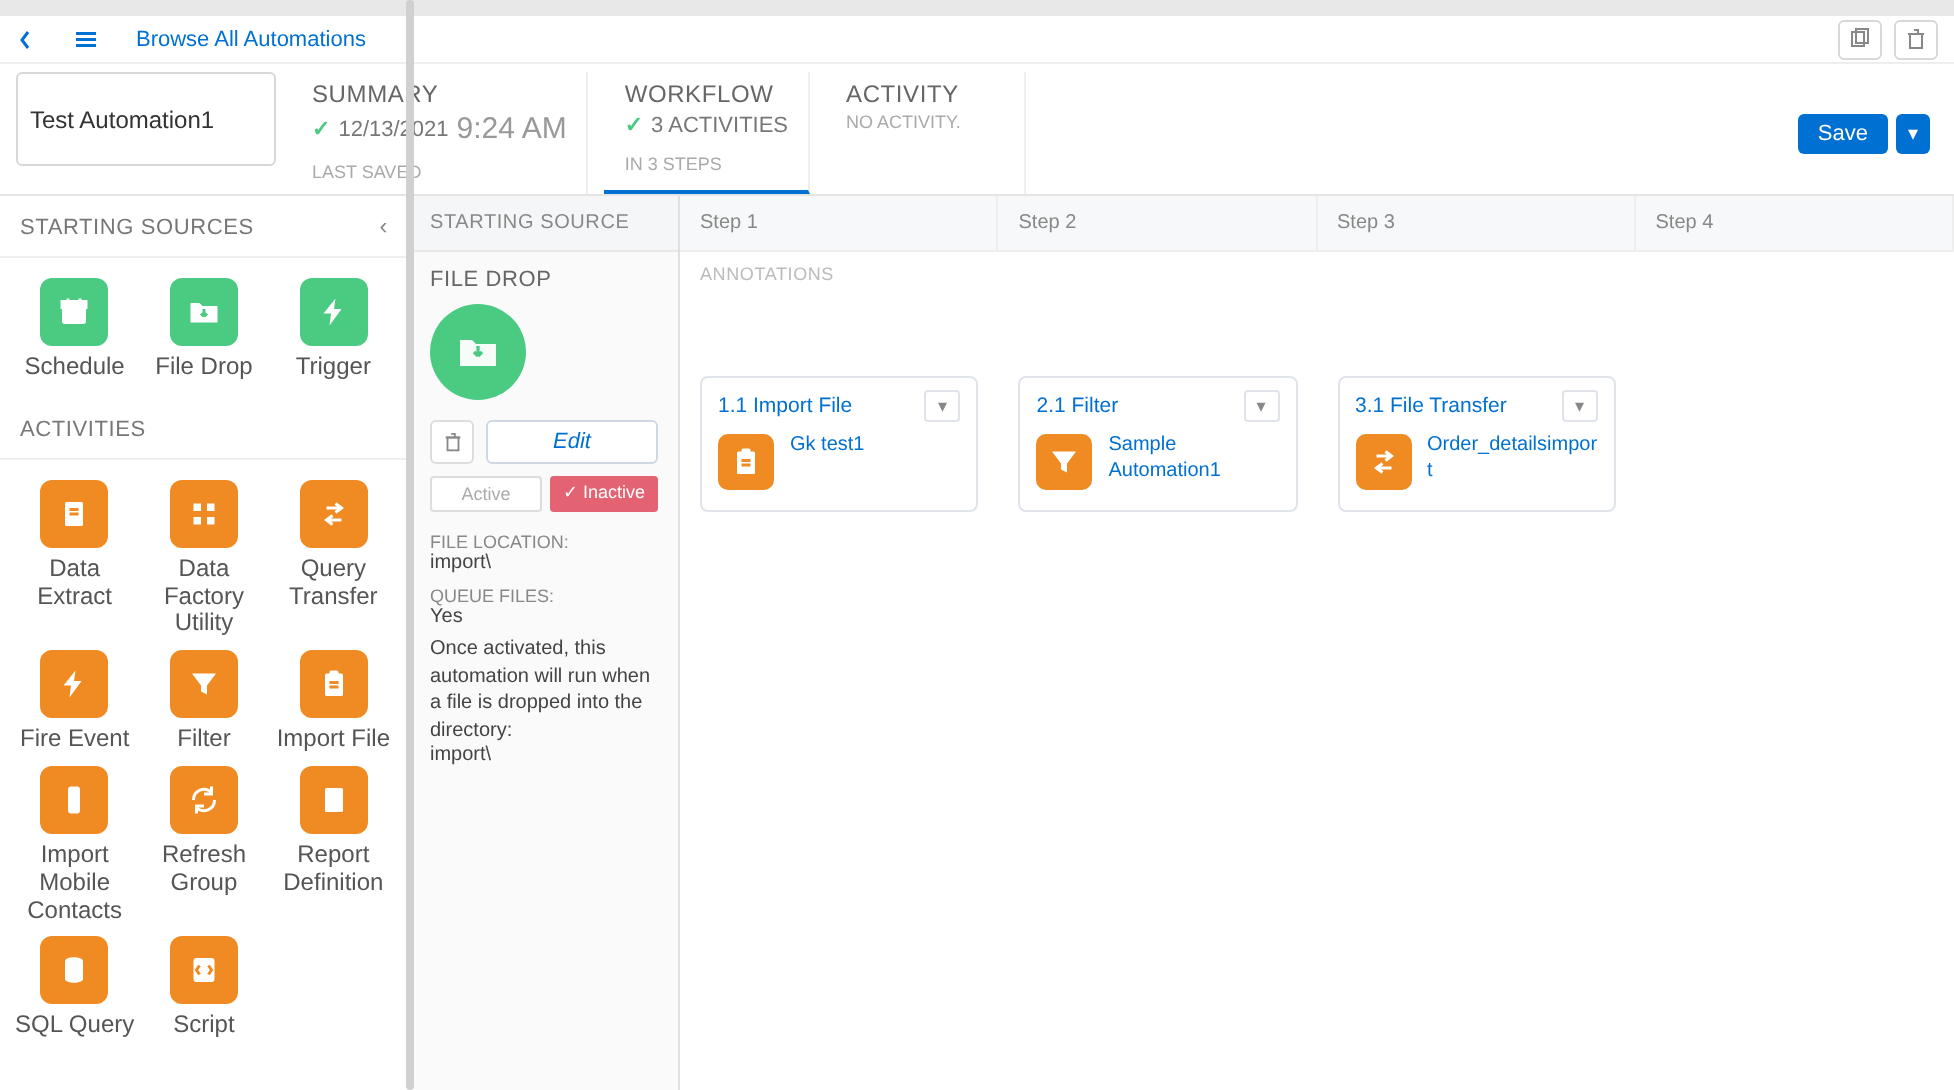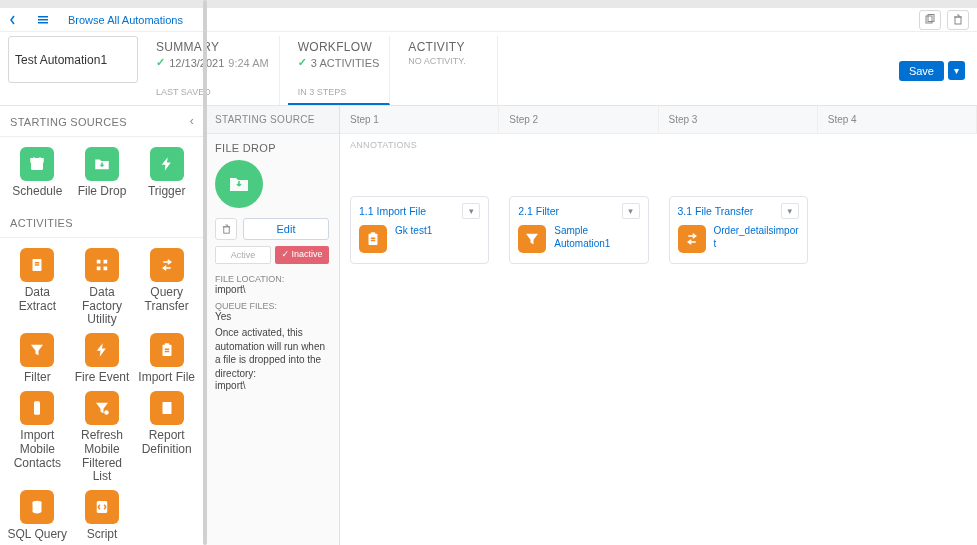--- a/index.html
+++ b/index.html
@@ -24,21 +24,21 @@
     width: 130px; height: 47px; border: 1px solid #d8d8d8; border-radius: 3px; padding: 4px 6px;
     font-size: 12px; color: #333; display:flex; align-items:center;
   }
   .tab-card {
     min-width: 100px; padding: 4px 10px 6px 10px; border-right: 1px solid #eee; position: relative;
   }
   .tab-card.active { border-bottom: 2px solid #0070d2; }
   .tab-title { font-size: 12px; color: #666; font-weight: 300; letter-spacing: .3px; }
   .tab-sub { font-size: 11px; color: #777; display: flex; align-items: center; gap: 4px; margin-top: 2px; }
   .tab-sub .check { color: #4bca81; font-weight: bold; }
-  .tab-note { font-size: 9px; color: #aaa; margin-top: 18px; }
+  .tab-note { font-size: 9px; color: #aaa; margin-top: 8px; }
   .header-actions { margin-left: auto; display: flex; align-items: center; gap: 4px; padding-right: 4px; }
   .btn-save { background: #0070d2; color: #fff; border: none; border-radius: 3px; padding: 4px 10px; font-size: 11px; cursor: pointer; }
   .btn-caret { background: #0070d2; color: #fff; border: none; border-radius: 3px; padding: 4px 6px; font-size: 10px; cursor: pointer; }
 
   .body-row { display: flex; height: calc(545px - 8px - 24px - 46px); }
 
   .left-panel { width: 205px; border-right: 1px solid #e5e5e5; overflow-y: auto; padding-bottom: 20px; }
   .section-head {
     font-size: 11px; color: #777; padding: 8px 10px; border-bottom: 1px solid #eee;
     display: flex; justify-content: space-between; align-items: flex-end; letter-spacing: .3px;
@@ -54,21 +54,21 @@
   .ic.orange { background: #ef8b22; }
   .tile .lbl { font-size: 12px; color: #555; line-height: 1.15; max-width: 60px; }
 
   .center-panel { width: 135px; border-right: 1px solid #e0e0e0; background: #fafafa; display:flex; flex-direction:column; }
   .center-head { font-size: 10px; color: #888; padding: 8px 10px; border-bottom: 1px solid #e8e8e8; letter-spacing:.3px; background:#f5f6f7;}
   .center-body { padding: 8px 10px; font-size: 10px; color:#666; }
   .big-ic {
     width: 48px; height: 48px; border-radius: 50%; background: #4bca81; display:flex; align-items:center; justify-content:center;
     margin: 6px 0 10px 0; color:#fff;
   }
-  .edit-row { display:flex; gap:6px; align-items:center; margin-bottom:6px; }
+  .edit-row { display:flex; gap:6px; align-items:center; margin-bottom:6px;font-style:italic; }
   .trash-btn { width:22px; height:22px; border:1px solid #ddd; border-radius:3px; display:flex; align-items:center; justify-content:center; background:#fff; color:#777; cursor:pointer; }
   .edit-btn { flex:1; border:1px solid #cfd8e2; border-radius:3px; background:#fff; color:#0070d2; padding:4px 0; font-size:11px; cursor:pointer; text-align:center; }
   .status-row { display:flex; gap:4px; margin-bottom:10px; }
   .chip { flex:1; font-size:9px; text-align:center; padding:3px 0; border-radius:2px; }
   .chip.active { border:1px solid #ddd; color:#aaa; background:#fff; }
   .chip.inactive { background:#e36372; color:#fff; }
   .meta-lbl { color:#888; font-size:9px; margin-top:6px; }
   .meta-val { color:#444; font-size:10px; }
   .meta-p { color:#444; font-size:10px; margin-top:4px; line-height:1.35; }
 
@@ -127,21 +127,21 @@
 <div class="header-row">
   <div class="title-box">
     <span>Test Automation1</span>
   </div>
 
   <div class="tab-card">
     <div class="tab-title">SUMMARY</div>
     <div class="tab-sub">
       <span class="check">✓</span>
       <span>12/13/2021</span>
-      <span style="font-size:11px;color:#999">9:24 AM</span>
+      <span style="font-size:15px;color:#999">9:24 AM</span>
     </div>
     <div class="tab-note">LAST SAVED</div>
   </div>
 
   <div class="tab-card active">
     <div class="tab-title">WORKFLOW</div>
     <div class="tab-sub">
       <span class="check">✓</span>
       <span>3 ACTIVITIES</span>
     </div>
@@ -226,32 +226,32 @@
     <div class="ic orange">
             <svg width="18" height="18" viewBox="0 0 24 24" fill="none" stroke="#fff" stroke-width="2">
               <path d="M7 8h10M13 5l4 3-4 3M17 16H7m4 3l-4-3 4-3" stroke="#fff"></path>
             </svg>
           </div>
     <div class="lbl">Query Transfer</div>
   </div>
         <div class="tile">
     <div class="ic orange">
             <svg width="18" height="18" viewBox="0 0 24 24" fill="none" stroke="#fff" stroke-width="2">
+              <path d="M13 3L5 13h5l-1 8 8-11h-5z" fill="#fff" stroke="none"></path>
+            </svg>
+          </div>
+    <div class="lbl">Fire Event</div>
+  </div>
+        <div class="tile">
+    <div class="ic orange">
+            <svg width="18" height="18" viewBox="0 0 24 24" fill="none" stroke="#fff" stroke-width="2">
               <path d="M4 5h16l-6 8v6l-4-2v-4z" fill="#fff" stroke="none"></path>
             </svg>
           </div>
     <div class="lbl">Filter</div>
-  </div>
-        <div class="tile">
-    <div class="ic orange">
-            <svg width="18" height="18" viewBox="0 0 24 24" fill="none" stroke="#fff" stroke-width="2">
-              <path d="M13 3L5 13h5l-1 8 8-11h-5z" fill="#fff" stroke="none"></path>
-            </svg>
-          </div>
-    <div class="lbl">Fire Event</div>
   </div>
         <div class="tile">
     <div class="ic orange">
             <svg width="18" height="18" viewBox="0 0 24 24" fill="none" stroke="#fff" stroke-width="2">
               <rect x="6" y="5" width="12" height="15" rx="1" fill="#fff" stroke="none"></rect>
               <rect x="9" y="3" width="6" height="4" rx="1" fill="#fff" stroke="none"></rect>
               <line x1="9" y1="11" x2="15" y2="11" stroke="#ef8b22"></line>
               <line x1="9" y1="14" x2="15" y2="14" stroke="#ef8b22"></line>
             </svg>
           </div>
@@ -262,25 +262,25 @@
             <svg width="18" height="18" viewBox="0 0 24 24" fill="none" stroke="#fff" stroke-width="2">
               <rect x="8" y="3" width="8" height="18" rx="2" fill="#fff" stroke="none"></rect>
               <circle cx="12" cy="18" r="1" fill="#ef8b22"></circle>
             </svg>
           </div>
     <div class="lbl">Import Mobile Contacts</div>
   </div>
         <div class="tile">
     <div class="ic orange">
             <svg width="18" height="18" viewBox="0 0 24 24" fill="none" stroke="#fff" stroke-width="2">
-              <path d="M4 5h16l-6 8v6l-4-2v-4z" fill="#fff" stroke="none"></path>
-              <circle cx="18" cy="18" r="3" fill="#fff" stroke="none"></circle>
-            </svg>
-          </div>
-    <div class="lbl">Refresh Mobile Filtered List</div>
+              <path d="M5 12a7 7 0 0 1 12-5M19 12a7 7 0 0 1-12 5" stroke="#fff"></path>
+              <path d="M17 3v5h-5M7 21v-5h5" stroke="#fff"></path>
+            </svg>
+          </div>
+    <div class="lbl">Refresh Group</div>
   </div>
         <div class="tile">
     <div class="ic orange">
             <svg width="18" height="18" viewBox="0 0 24 24" fill="none" stroke="#fff" stroke-width="2">
               <rect x="6" y="4" width="12" height="16" rx="1" fill="#fff" stroke="none"></rect>
               <rect x="9" y="14" width="2" height="4" fill="#ef8b22"></rect>
               <rect x="13" y="11" width="2" height="7" fill="#ef8b22"></rect>
             </svg>
           </div>
     <div class="lbl">Report Definition</div>

